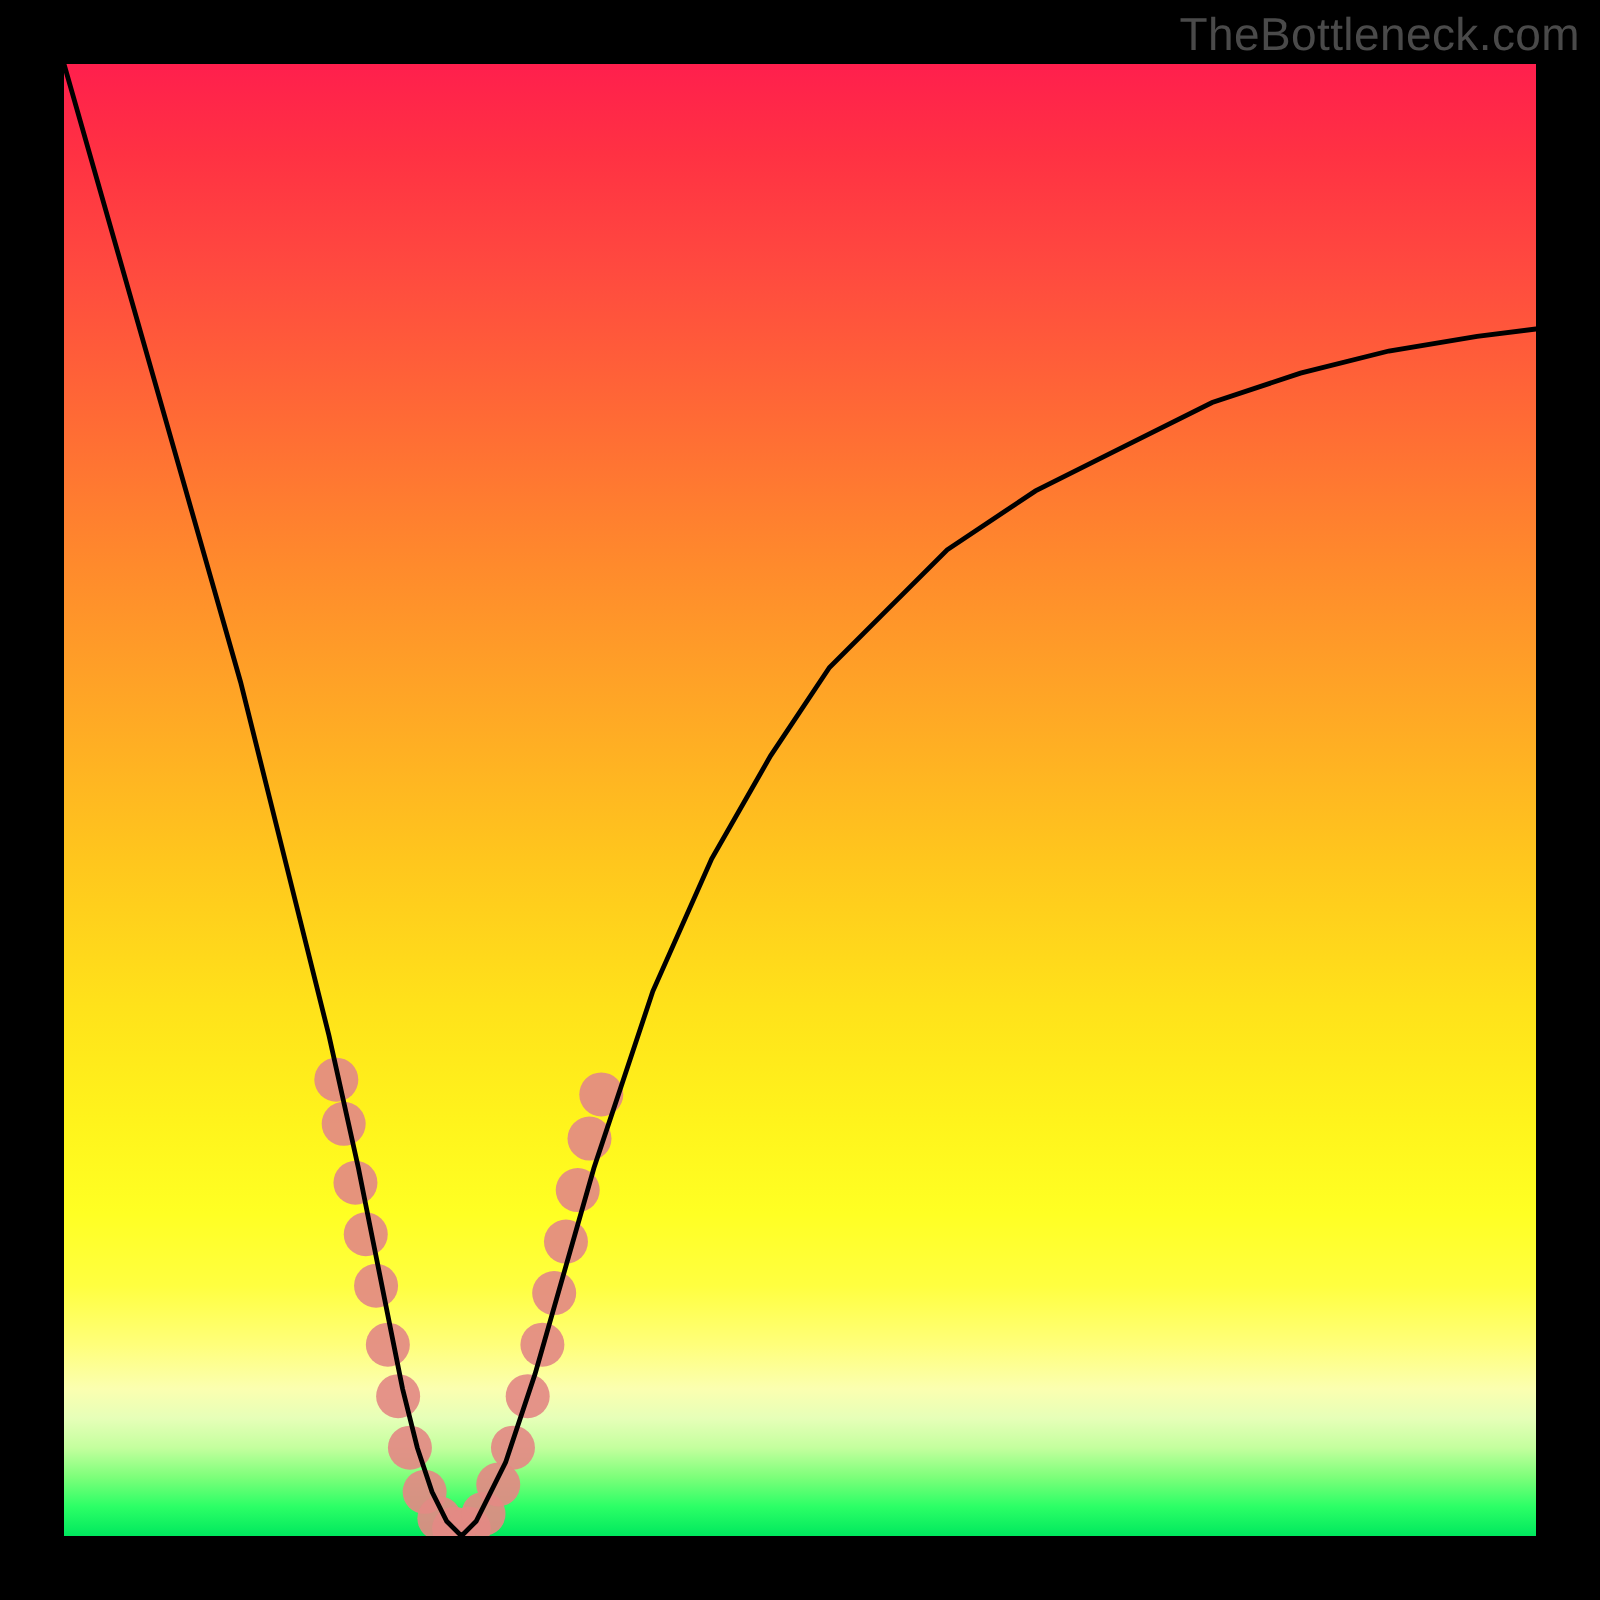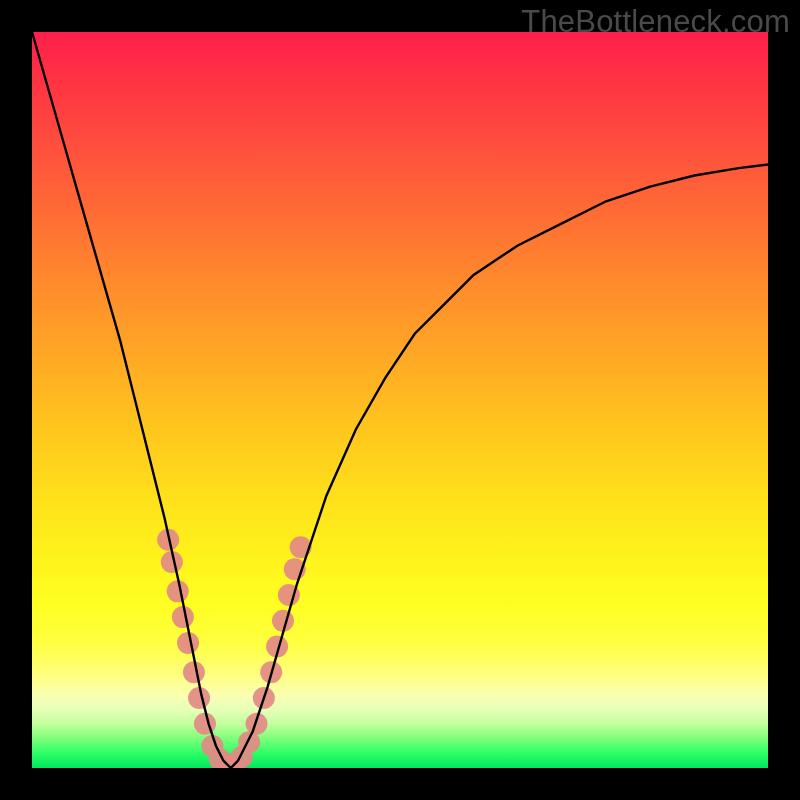--- a/index.html
+++ b/index.html
@@ -52,21 +52,21 @@
     position: absolute;
     inset: 0;
     width: 100%;
     height: 100%;
   }
   .watermark {
     position: absolute;
     top: 4px;
     right: 10px;
     color: #4a4a4a;
-    font-size: 31px;
+    font-size: 23px;
     letter-spacing: 0.2px;
     font-weight: 400;
     user-select: none;
   }
 </style>
 </head>
 <body>
 
 <div class="frame">
   <div class="plot-area">

